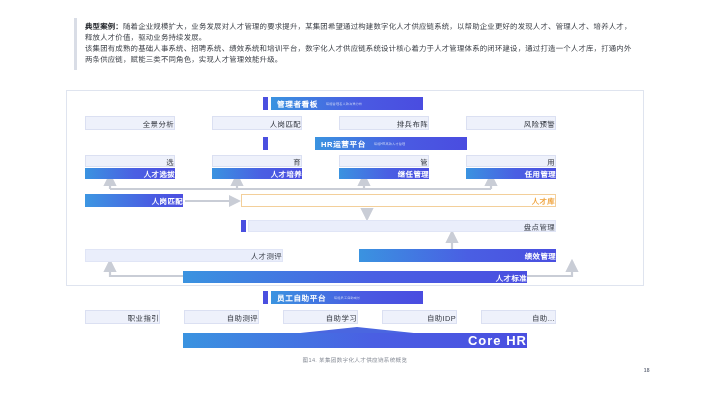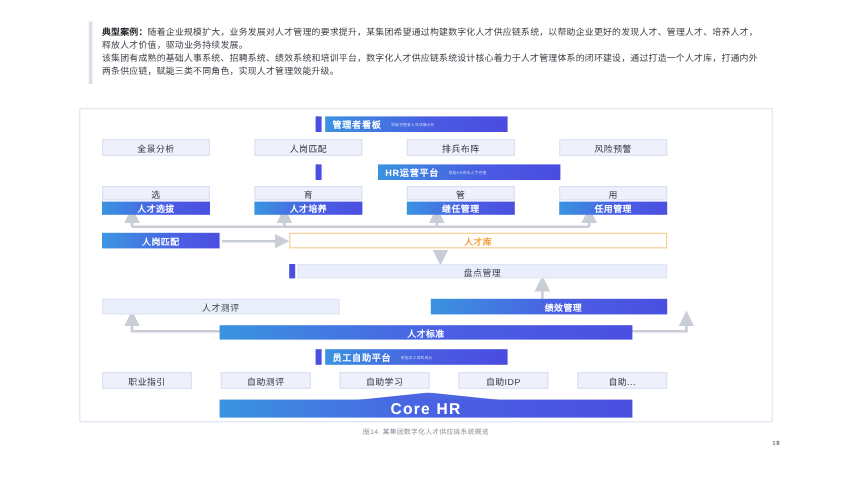--- a/index.html
+++ b/index.html
@@ -26,32 +26,32 @@
     line-height:10.6px;
     color:#3b3f46;
     letter-spacing:.2px;
     font-family:Liberation Serif, serif;
   }
   .intro b{color:#23262b;font-weight:bold;}
 
   
   .figure{
     position:absolute;left:66px;top:90px;
-    width:578px;height:262px;
+    width:578px;height:196px;
     border:1px solid #dfe4ef;
     background:#ffffff;
     box-sizing:border-box;
   }
   .canvas{position:absolute;left:0;top:0;width:576px;height:260px;}
 
   
   .node{
     position:absolute;
     box-sizing:border-box;
-    display:flex;align-items:center;justify-content:center;
+    display:flex;align-items:center;justify-content:flex-end;
     font-size:7.4px;
     white-space:nowrap;
     letter-spacing:.4px;
   }
   
   .pale{
     background:#eef1fb;
     border:1px solid #dbe0f2;
     color:#32363f;
   }

